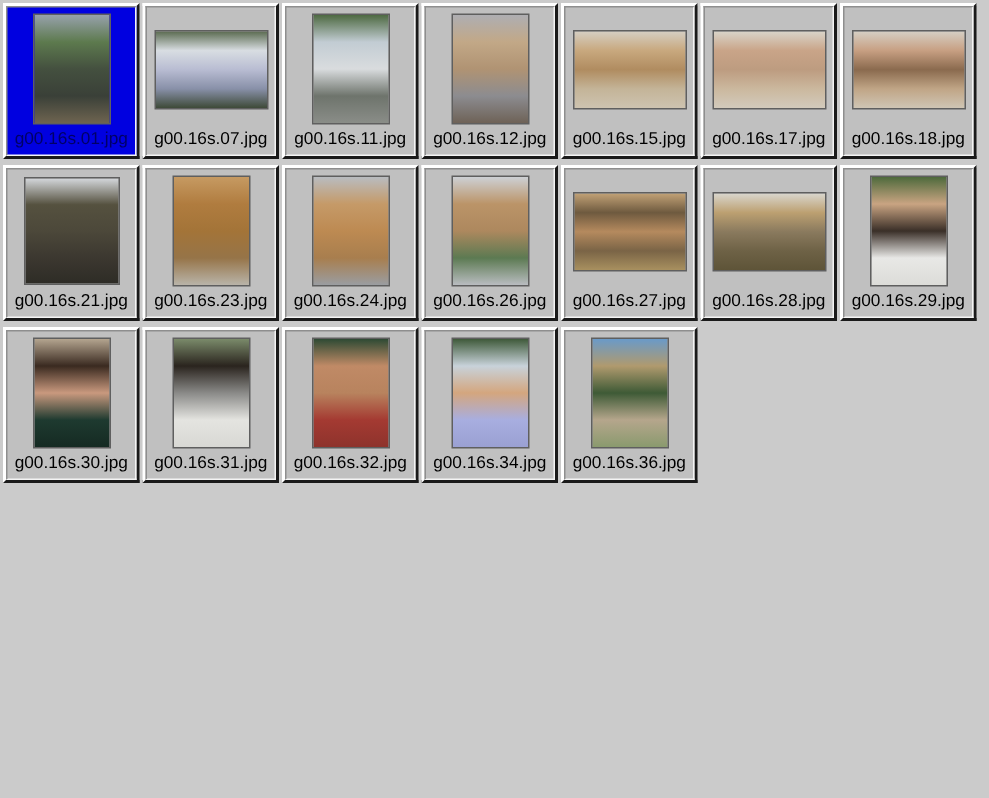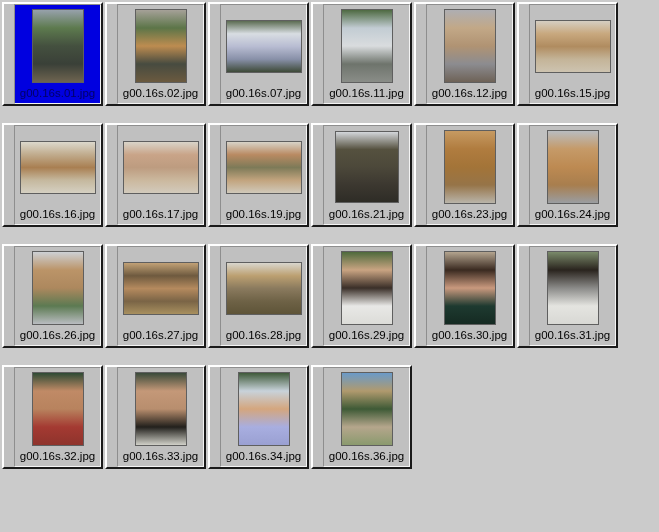--- a/index.html
+++ b/index.html
@@ -12,28 +12,27 @@
   .grid {
     width: 659px;
     padding: 1px 0 0 1px;
     box-sizing: border-box;
     display: flex;
     flex-wrap: wrap;
     align-content: flex-start;
   }
   .cell {
     width: 87px; height: 100px;
-    margin: 1px 1px 16px 1px;
+    margin: 1px 1px 3px 1px;
     background: #c0c0c0;
     border-top: 2px solid #ffffff;
     border-left: 2px solid #ffffff;
     border-right: 2px solid #1a1a1a;
     border-bottom: 2px solid #1a1a1a;
     cursor: pointer;
-    padding-left: 10px;
   }
   .cell-inner {
     width: 100%; height: 100%;
     box-sizing: border-box;
     border-top: 1px solid #8e8e8e;
     border-left: 1px solid #8e8e8e;
     border-right: 1px solid #f4f4f4;
     border-bottom: 1px solid #f4f4f4;
     display: flex;
     flex-direction: column;
@@ -73,28 +72,20 @@
       <div class="cell-inner">
         <div class="thumb-zone">
           <div class="thumb portrait" style="background: linear-gradient(rgb(151, 161, 171), rgb(93, 122, 78), rgb(68, 80, 63), rgb(58, 64, 56), rgb(110, 100, 80));"></div>
         </div>
         <div class="label">g00.16s.01.jpg</div>
       </div>
     </div>
     <div class="cell">
       <div class="cell-inner">
         <div class="thumb-zone">
-          <div class="thumb portrait" style="background: linear-gradient(rgb(165, 161, 152), rgb(92, 117, 72), rgb(189, 140, 80), rgb(71, 75, 64), rgb(107, 90, 63));"></div>
-        </div>
-        <div class="label">g00.16s.02.jpg</div>
-      </div>
-    </div>
-    <div class="cell">
-      <div class="cell-inner">
-        <div class="thumb-zone">
           <div class="thumb landscape" style="background: linear-gradient(rgb(92, 108, 82), rgb(216, 221, 226), rgb(184, 188, 210), rgb(136, 144, 168), rgb(62, 74, 56));"></div>
         </div>
         <div class="label">g00.16s.07.jpg</div>
       </div>
     </div>
     <div class="cell">
       <div class="cell-inner">
         <div class="thumb-zone">
           <div class="thumb portrait" style="background: linear-gradient(rgb(78, 106, 66), rgb(194, 204, 211), rgb(217, 220, 222), rgb(110, 116, 108), rgb(138, 141, 136));"></div>
         </div>
@@ -113,39 +104,31 @@
       <div class="cell-inner">
         <div class="thumb-zone">
           <div class="thumb landscape" style="background: linear-gradient(rgb(213, 206, 194), rgb(200, 168, 126), rgb(176, 140, 96), rgb(196, 180, 152), rgb(205, 195, 176));"></div>
         </div>
         <div class="label">g00.16s.15.jpg</div>
       </div>
     </div>
     <div class="cell">
       <div class="cell-inner">
         <div class="thumb-zone">
-          <div class="thumb landscape" style="background: linear-gradient(rgb(220, 216, 204), rgb(192, 171, 140), rgb(169, 127, 82), rgb(197, 184, 158), rgb(213, 208, 194));"></div>
-        </div>
-        <div class="label">g00.16s.16.jpg</div>
-      </div>
-    </div>
-    <div class="cell">
-      <div class="cell-inner">
-        <div class="thumb-zone">
           <div class="thumb landscape" style="background: linear-gradient(rgb(217, 212, 201), rgb(201, 164, 136), rgb(189, 156, 128), rgb(203, 184, 158), rgb(210, 202, 188));"></div>
         </div>
         <div class="label">g00.16s.17.jpg</div>
       </div>
     </div>
     <div class="cell">
       <div class="cell-inner">
         <div class="thumb-zone">
-          <div class="thumb landscape" style="background: linear-gradient(rgb(216, 211, 200), rgb(185, 138, 98), rgb(125, 122, 88), rgb(194, 164, 126), rgb(208, 201, 186));"></div>
-        </div>
-        <div class="label">g00.16s.19.jpg</div>
+          <div class="thumb landscape" style="background: linear-gradient(rgb(214, 207, 196), rgb(199, 159, 130), rgb(138, 106, 78), rgb(192, 165, 134), rgb(207, 197, 180));"></div>
+        </div>
+        <div class="label">g00.16s.18.jpg</div>
       </div>
     </div>
     <div class="cell">
       <div class="cell-inner">
         <div class="thumb-zone">
           <div class="thumb square" style="background: linear-gradient(rgb(211, 214, 218), rgb(85, 81, 63), rgb(76, 72, 58), rgb(60, 56, 48), rgb(46, 44, 38));"></div>
         </div>
         <div class="label">g00.16s.21.jpg</div>
       </div>
     </div>
@@ -212,28 +195,20 @@
         </div>
         <div class="label">g00.16s.31.jpg</div>
       </div>
     </div>
     <div class="cell">
       <div class="cell-inner">
         <div class="thumb-zone">
           <div class="thumb portrait" style="background: linear-gradient(rgb(46, 74, 52), rgb(192, 138, 102), rgb(184, 131, 94), rgb(164, 58, 50), rgb(142, 51, 44));"></div>
         </div>
         <div class="label">g00.16s.32.jpg</div>
-      </div>
-    </div>
-    <div class="cell">
-      <div class="cell-inner">
-        <div class="thumb-zone">
-          <div class="thumb portrait" style="background: linear-gradient(rgb(58, 74, 58), rgb(196, 152, 120), rgb(184, 142, 110), rgb(34, 32, 28), rgb(208, 208, 200));"></div>
-        </div>
-        <div class="label">g00.16s.33.jpg</div>
       </div>
     </div>
     <div class="cell">
       <div class="cell-inner">
         <div class="thumb-zone">
           <div class="thumb portrait" style="background: linear-gradient(rgb(63, 90, 58), rgb(200, 210, 218), rgb(212, 166, 126), rgb(168, 174, 224), rgb(154, 160, 210));"></div>
         </div>
         <div class="label">g00.16s.34.jpg</div>
       </div>
     </div>

